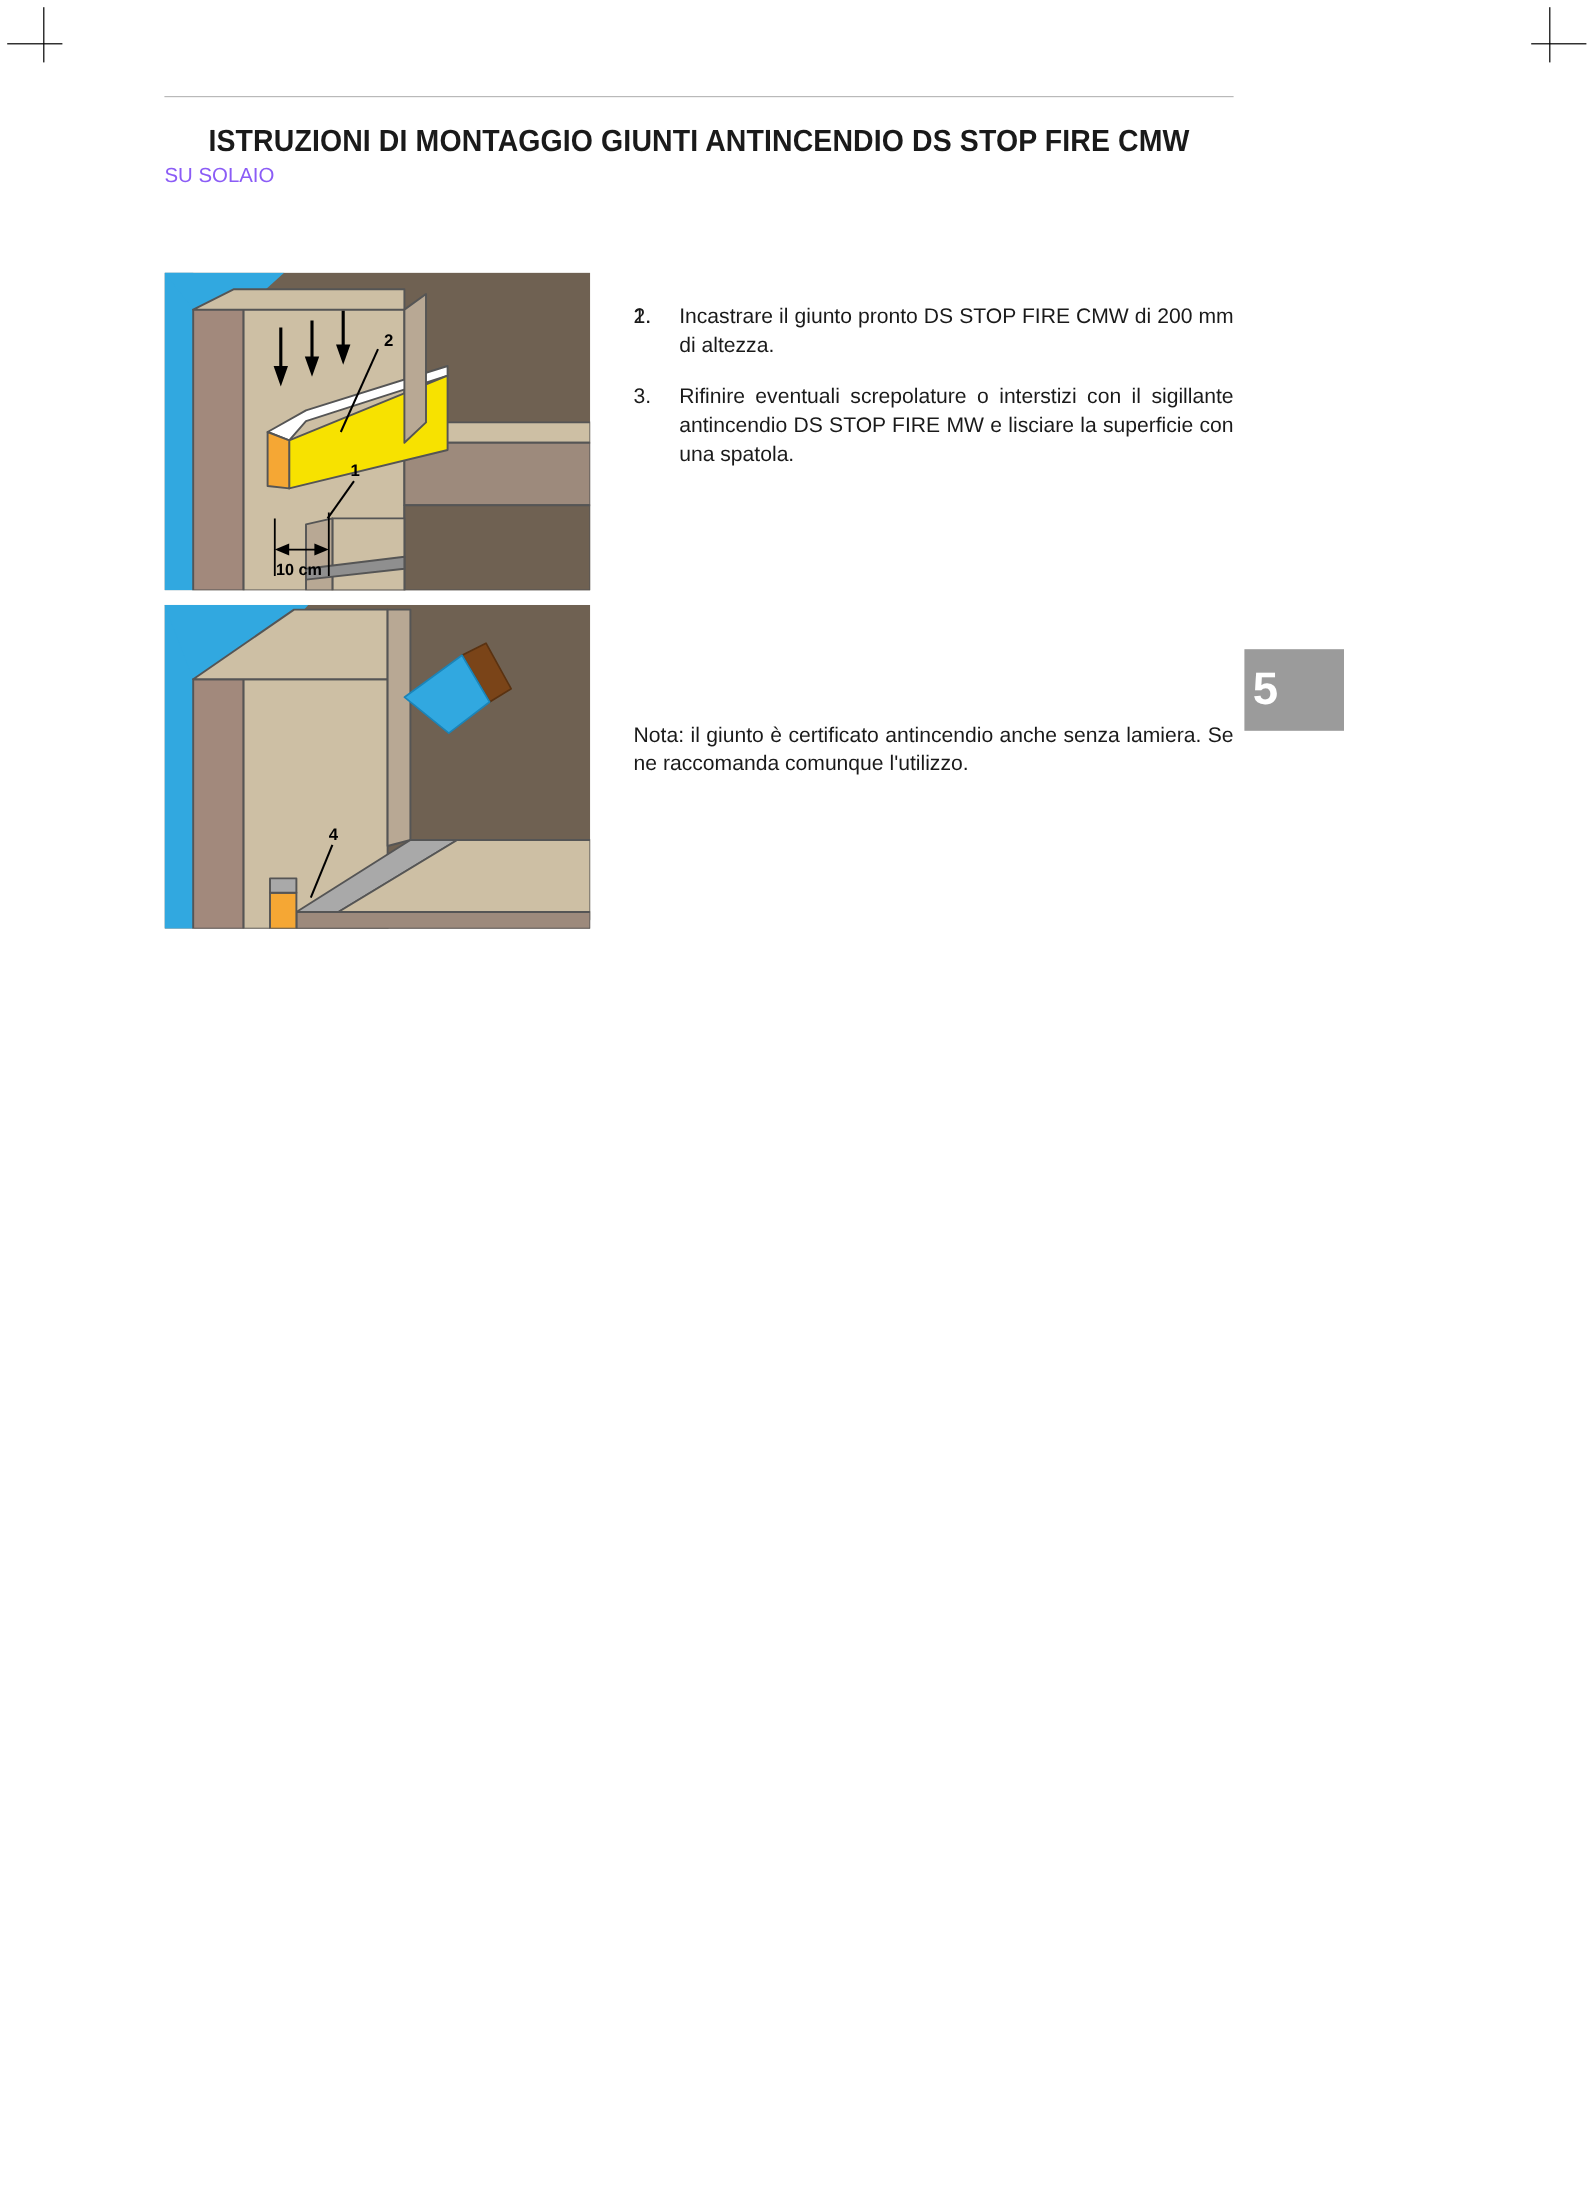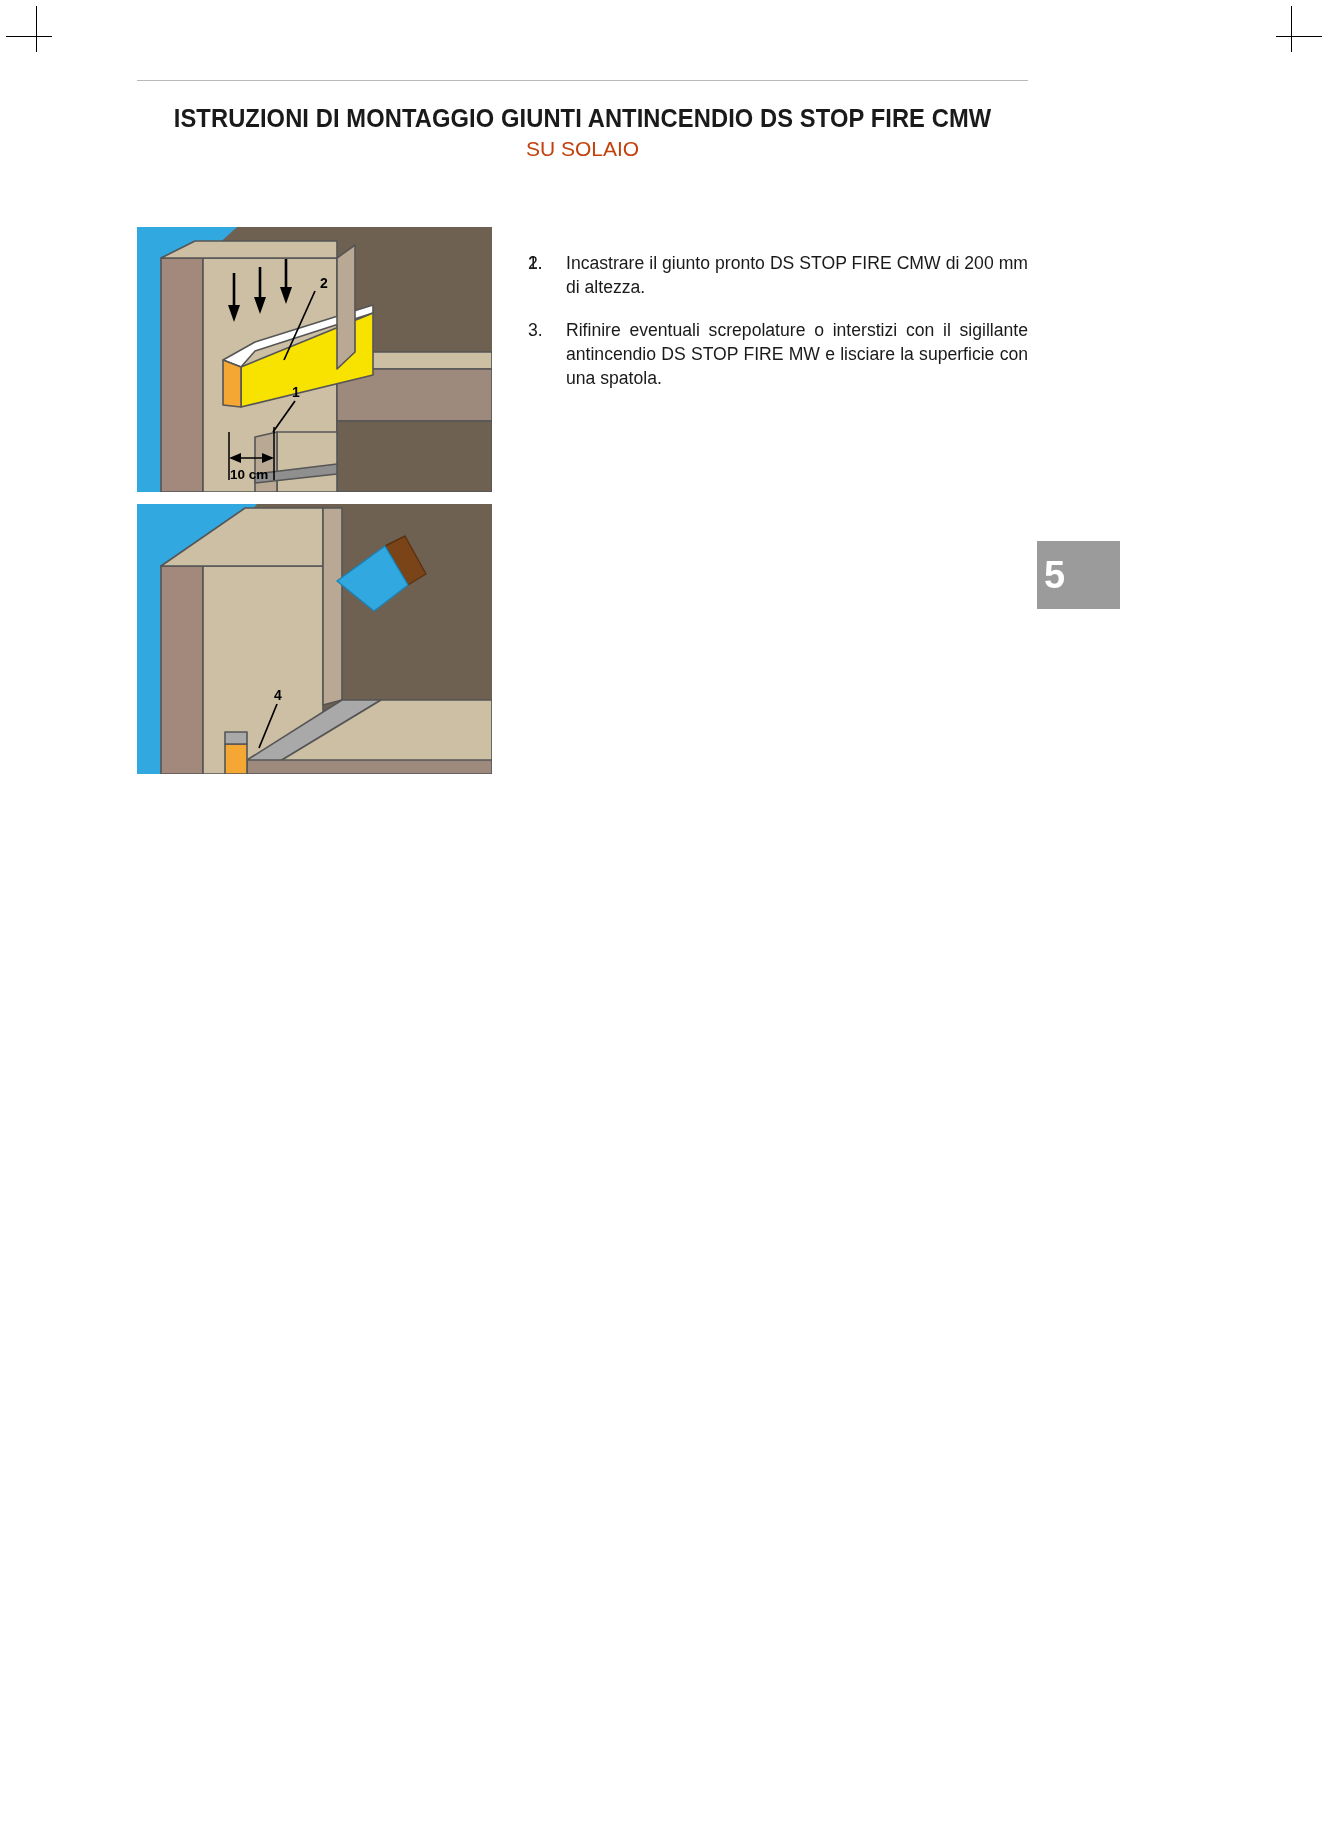--- a/index.html
+++ b/index.html
@@ -59,23 +59,22 @@
     color: #1a1a1a;
     transform: scaleX(0.93);
     transform-origin: center top;
     white-space: nowrap;
   }
   .subtitle {
     position: absolute;
     left: 137px;
     top: 137px;
     width: 891px;
-    text-align: center;
-    font-size: 21px;
-    color: #c2410c;
+    font-size: 17px;
+    color: #8b5cf6;
   }
 
   
   .fig {
     position: absolute;
     overflow: hidden;
   }
   #fig1 { left: 137px; top: 227px; width: 355px; height: 265px; }
   #fig2 { left: 137px; top: 504px; width: 355px; height: 270px; }
   .fig svg { display: block; width: 100%; height: 100%; }
@@ -286,19 +285,20 @@
         <span class="num">2.</span>
         <span class="body">Incastrare il giunto pronto <b>DS STOP FIRE CMW</b> di 200 mm di altezza.</span>
       </li>
       <li>
         <span class="num">3.</span>
         <span class="body">Rifinire eventuali screpolature o interstizi con il sigillante antincendio <b>DS STOP FIRE MW</b> e lisciare la superficie con una spatola.</span>
       </li>
     </ol>
   </div>
 
+  <div class="nota"><b>Nota</b>: il giunto è certificato antincendio anche senza lamiera. Se ne raccomanda comunque l'utilizzo.</div>
 
   <div class="sidetab">5</div>
 
   <div class="rule-bottom"></div>
   <div class="pagenum">Pag. 5.7</div>
 
 </div>
 
 </body></html>

